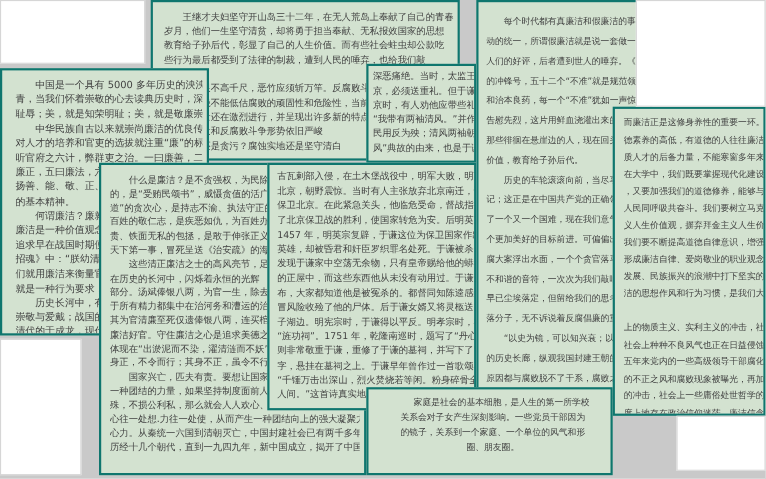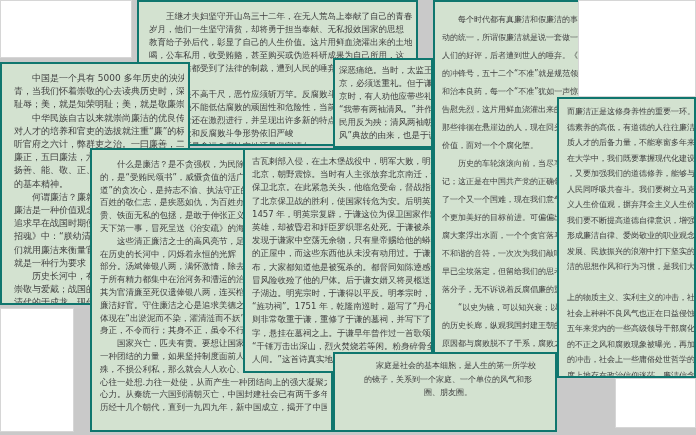--- a/index.html
+++ b/index.html
@@ -47,22 +47,21 @@
 </head>
 <body>
 
 <div id="canvas">
 
   <div id="page-white-topleft" class="page white"></div>
 
   <div id="page-wangjicai" class="page green">
       <div class="tl">　　王继才夫妇坚守开山岛三十二年，在无人荒岛上奉献了自己的青春</div>
       <div class="tl">岁月，他们一生坚守清贫，却将勇于担当奉献、无私报效国家的思想</div>
-      <div class="tl">教育给子孙后代，彰显了自己的人生价值。这片用鲜血浇灌出来的土地</div>
-      <div class="tl">喝，公车私用，收受贿赂，甚至购买或伪造科研成果为自己所用，这</div>
+      <div class="tl">教育给子孙后代，彰显了自己的人生价值。而有些社会蛀虫却公款吃</div>
       <div class="tl">些行为最后都受到了法律的制裁，遭到人民的唾弃，也给我们敲</div>
       <div class="tl">响了警钟。</div>
       <div class="tl">　　新松恨不高千尺，恶竹应须斩万竿。反腐败斗争在取得成绩</div>
       <div class="tl">的同时，绝不能低估腐败的顽固性和危险性，当前反腐败</div>
       <div class="tl">反腐败较量还在激烈进行，并呈现出许多新的特点</div>
       <div class="tl">风廉政建设和反腐败斗争形势依旧严峻</div>
       <div class="tl">　　清廉还是贪污？腐蚀实地还是坚守清白</div>
     </div>
 
   <div id="page-zhongguo" class="page green">
@@ -87,21 +86,21 @@
     </div>
 
   <div id="page-meige" class="page green">
       <div class="tl">　　每个时代都有真廉洁和假廉洁的事实。所谓真廉洁就是心灵与行</div>
       <div class="tl">动的统一，所谓假廉洁就是说一套做一套，表里不能如一，前者得到</div>
       <div class="tl">人们的好评，后者遭到世人的唾弃。《廉政准则》已经吹响反腐倡廉</div>
       <div class="tl">的冲锋号，五十二个“不准”就是规范领导干部从政做人的行为准则</div>
       <div class="tl">和治本良药，每一个“不准”犹如一声惊雷，在我国反腐的天空炸响，</div>
       <div class="tl">告慰先烈，这片用鲜血浇灌出来的土地，决不沾养腐败的蛀虫。警示</div>
       <div class="tl">那些徘徊在悬崖边的人，现在回头还能上岸，岸上才是实现自我生命</div>
-      <div class="tl">价值，面对一个个腐化堕。</div>
+      <div class="tl">价值，教育给子孙后代。</div>
       <div class="tl">　　历史的车轮滚滚向前，当尽享今天幸福生活的时候，我们无法忘</div>
       <div class="tl">记；这正是在中国共产党的正确领导下，翻越了一道又一道坎，战胜</div>
       <div class="tl">了一个又一个国难，现在我们意气风发，满怀激情、高奏凯歌朝着一</div>
       <div class="tl">个更加美好的目标前进。可偏偏出现了一些不和谐的音符：一个个反</div>
       <div class="tl">腐大案浮出水面，一个个贪官落马，“千里之堤，溃于蚁穴”，这些</div>
       <div class="tl">不和谐的音符，一次次为我们敲响了反腐倡廉的警钟。虽然许多案子</div>
       <div class="tl">早已尘埃落定，但留给我们的思考却依然深远。面对一个个腐化堕</div>
       <div class="tl">落分子，无不诉说着反腐倡廉的重要性，形势的严峻性。</div>
       <div class="tl">　　“以史为镜，可以知兴衰；以人为镜，可以明得失。”走过漫长</div>
       <div class="tl">的历史长廊，纵观我国封建王朝的兴衰沉浮，其最后没落直至灭亡的</div>
@@ -120,21 +119,21 @@
 
   <div id="page-shenme" class="page green">
       <div class="tl">　　什么是廉洁？是不贪强权，为民除害，兢兢业业治理</div>
       <div class="tl">的，是“受贿民颂书”，威慑贪值的活广汉，是“四者让畔、</div>
       <div class="tl">道”的贪次心，是持志不渝、执法守正的徐有功，是挺身</div>
       <div class="tl">百姓的敬仁志，是疾恶如仇，为百姓办实事的狄仁杰，廉洁</div>
       <div class="tl">贵、铁面无私的包拯，是敢于伸张正义、为民伸冤的况钟</div>
       <div class="tl">天下第一事，冒死呈送《治安疏》的海瑞，是体恤民情、</div>
       <div class="tl">　　这些清正廉洁之士的高风亮节，足</div>
       <div class="tl">在历史的长河中，闪烁着永恒的光辉</div>
-      <div class="tl">部分。汤斌俸银八两，满怀激情，除去</div>
+      <div class="tl">部分。汤斌俸银八两，为官一生，除去</div>
       <div class="tl">于所有精力都集中在治河务和漕运的治理上。“永不加赋”是他</div>
       <div class="tl">其为官清廉至死仅遗俸银八两，连买棺材的钱都不够，真可谓</div>
       <div class="tl">廉洁好官。守住廉洁之心是追求美德之人的一种魅力，这种魅</div>
       <div class="tl">体现在“出淤泥而不染，濯清涟而不妖”的高尚情操，而且体现</div>
       <div class="tl">身正，不令而行；其身不正，虽令不行”的端正品行。</div>
       <div class="tl">　　国家兴亡，匹夫有责。要想让国家昌盛，廉政就是首要，廉洁是</div>
       <div class="tl">一种团结的力量，如果坚持制度面前人人平等，不区别对待，不搞特</div>
       <div class="tl">殊，不损公利私，那么就会人人欢心、事事顺儿，大家都会瞄准目标，</div>
       <div class="tl">心往一处想.力往一处使，从而产生一种团结向上的强大凝聚力和向</div>
       <div class="tl">心力。从秦统一六国到清朝灭亡，中国封建社会已有两千多年历史，</div>
@@ -178,20 +177,21 @@
       <div class="tl">五年来党内的一些高级领导干部腐化堕落的案件</div>
       <div class="tl">的不正之风和腐败现象被曝光，再加上大量西方文</div>
       <div class="tl">的冲击，社会上一些庸俗处世哲学的影响，也造成</div>
       <div class="tl">度上地存在政治信仰迷茫、廉洁信念模糊、价值取</div>
     </div>
 
   <div id="page-white-topright" class="page white"></div>
 
   <div id="page-jiating" class="page green">
       <div class="tl">　　家庭是社会的基本细胞，是人生的第一所学校</div>
+      <div class="tl">关系会对子女产生深刻影响。一些党员干部因为</div>
       <div class="tl">的镜子，关系到一个家庭、一个单位的风气和形</div>
       <div class="tl">圈、朋友圈。</div>
     </div>
 
   <div id="page-white-bottomleft" class="page white"></div>
 
   <div id="page-white-bottomright" class="page white"></div>
 
 </div>
 

